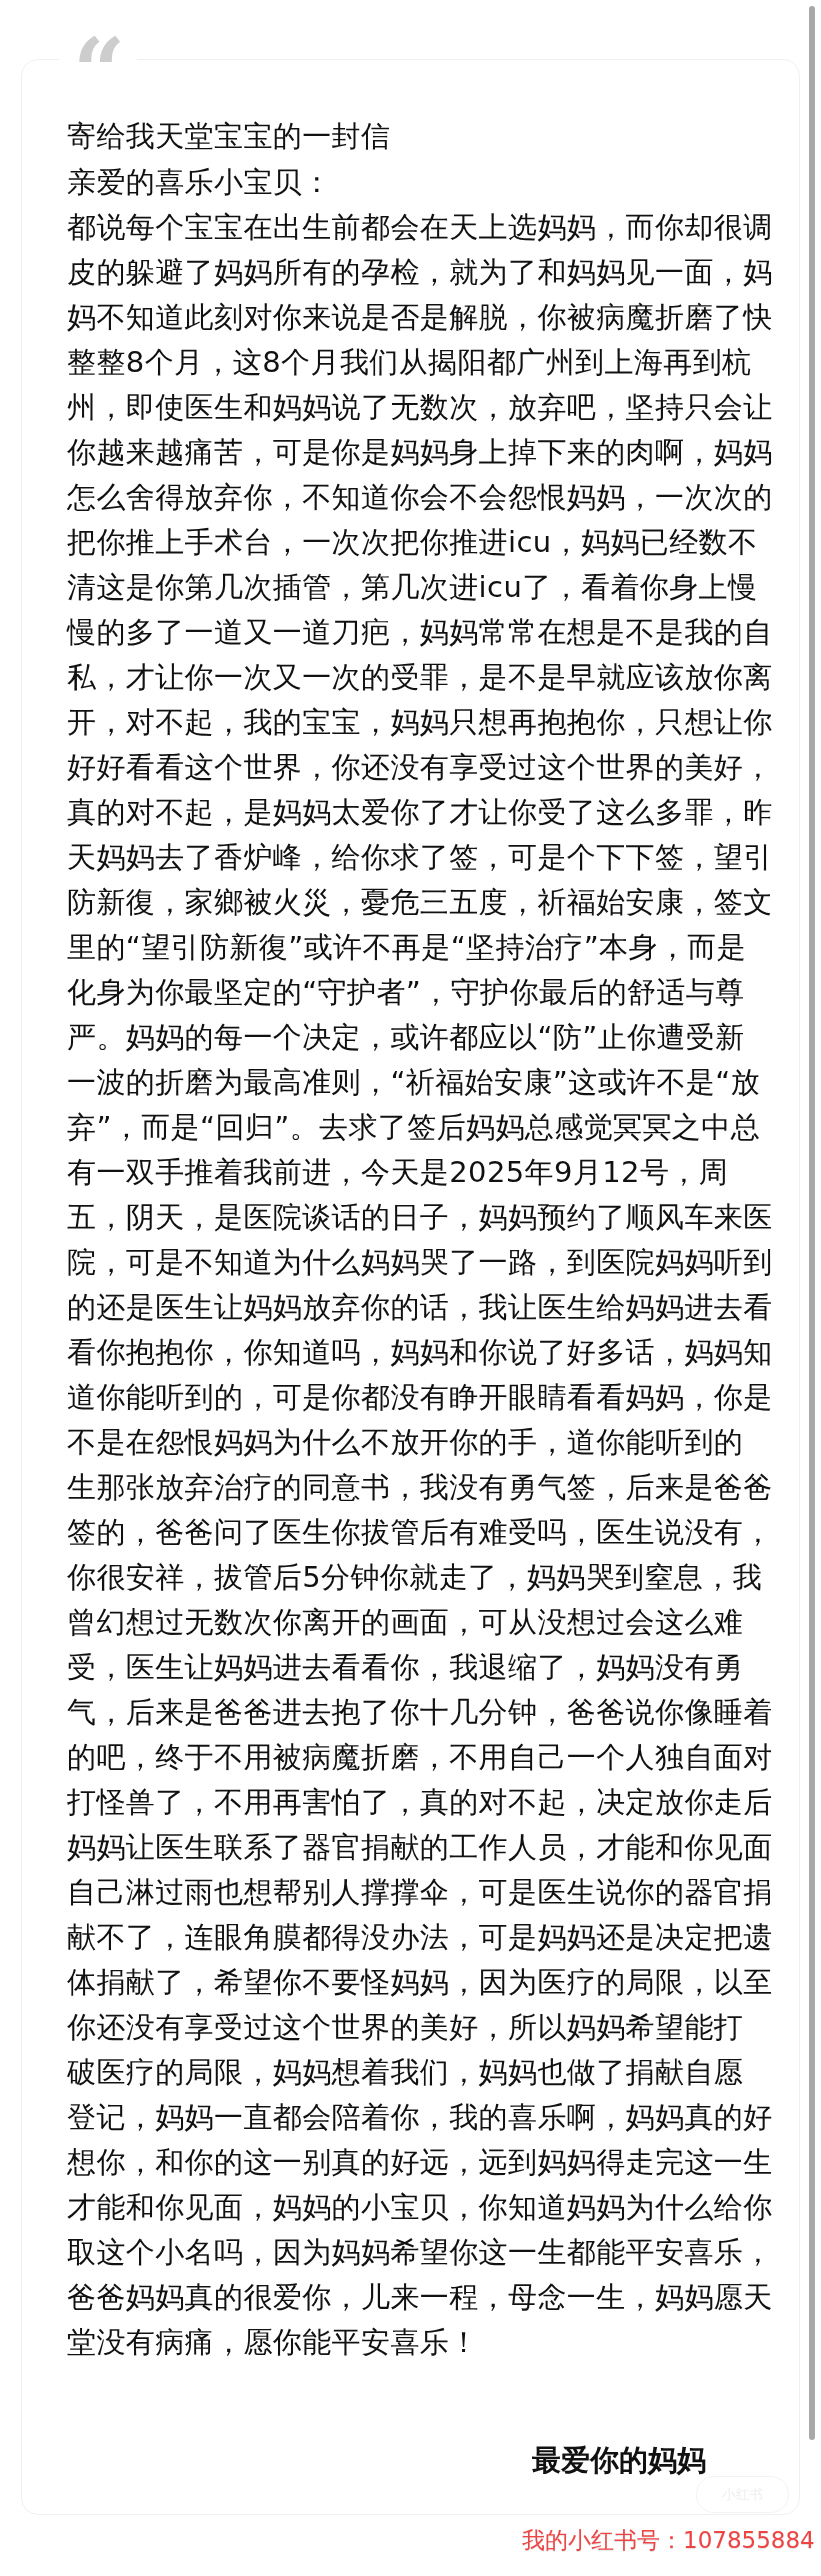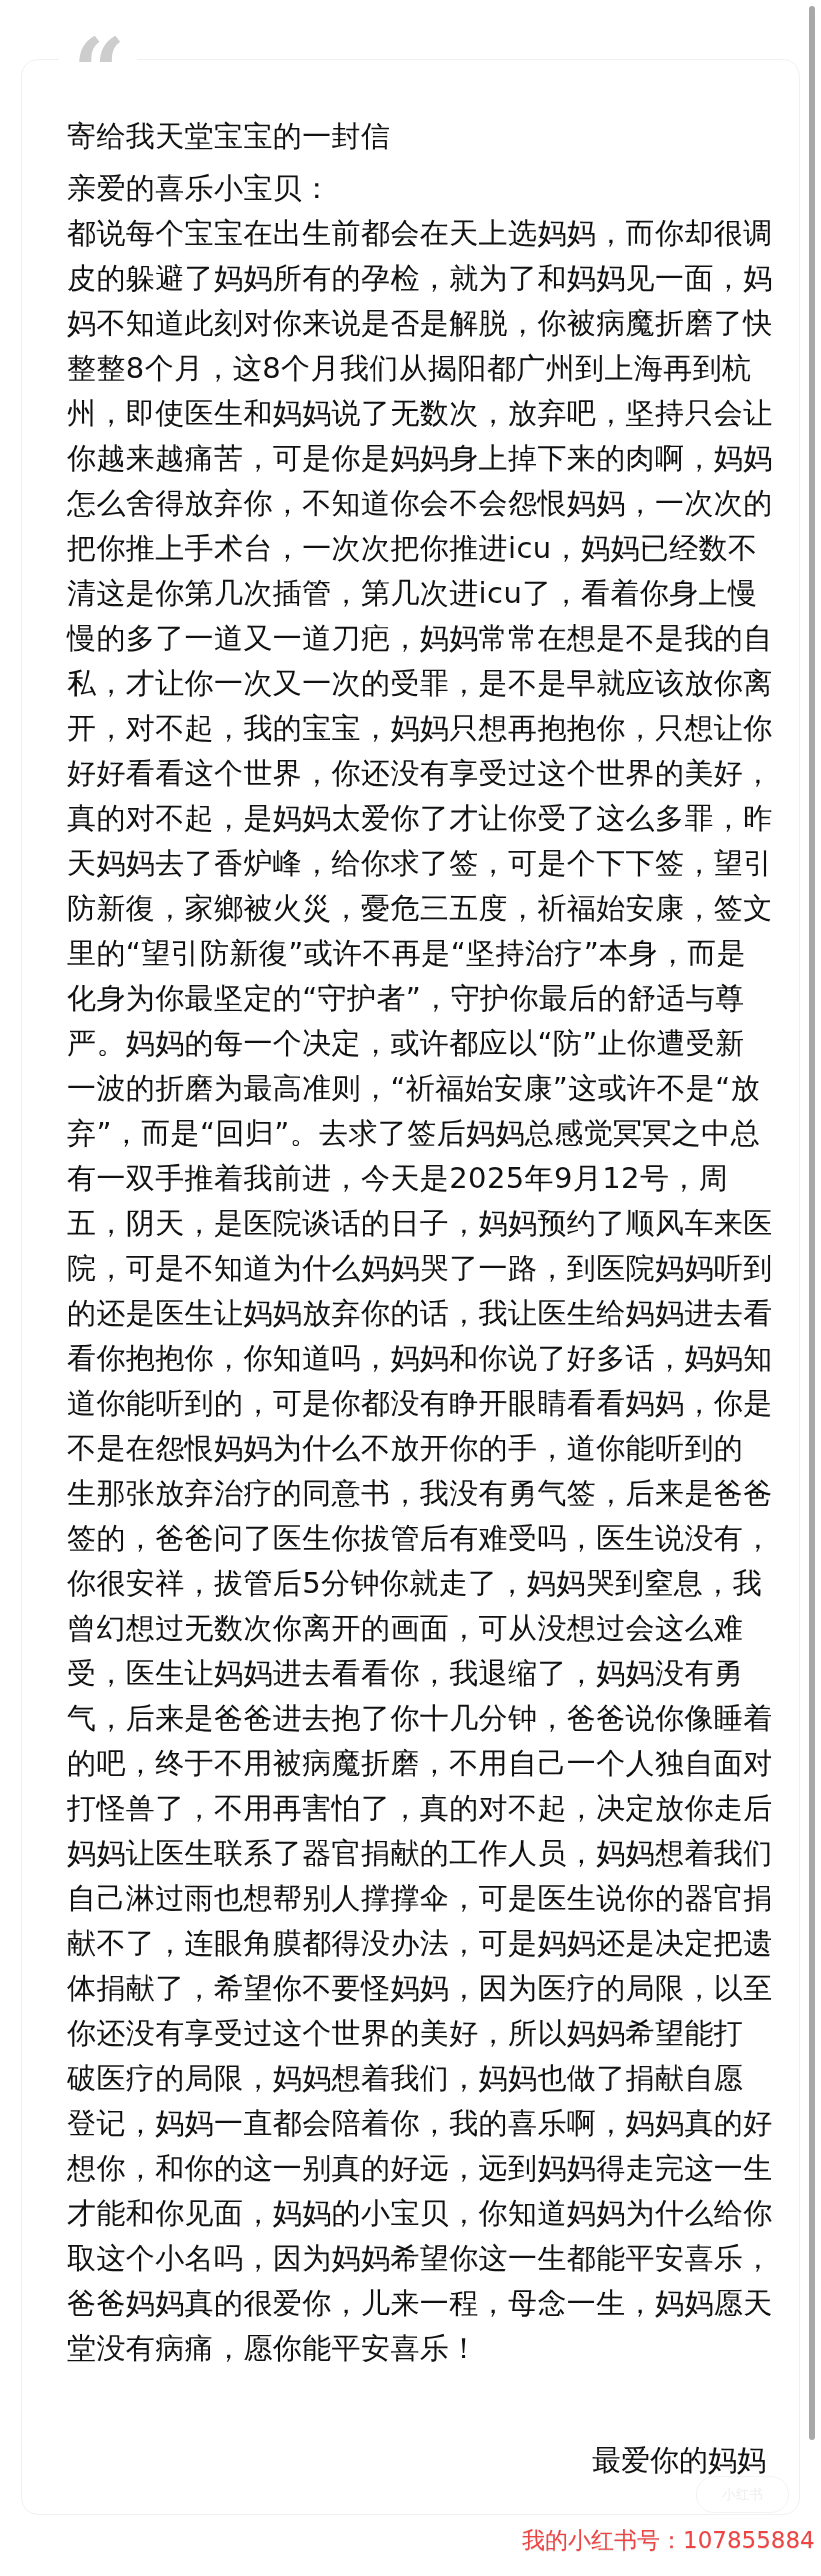--- a/index.html
+++ b/index.html
@@ -51,28 +51,29 @@
     top: 114px;
     width: 715px;
   }
   .line {
     font-size: 29px;
     line-height: 45px;
     height: 45px;
     white-space: nowrap;
     letter-spacing: 0.4px;
   }
-  .title-line { margin-bottom: 7px; }
+  .title-line { margin-bottom: 1px; }
   .signature {
     position: absolute;
-    left: 592px;
+    left: 532px;
     top: 2441px;
     font-size: 29px;
     line-height: 38px;
     white-space: nowrap;
+    font-weight: bold;
   }
   .stamp {
     position: absolute;
     left: 696px;
     top: 2476px;
     width: 91px;
     height: 35px;
     border: 1.5px solid #f3f3f3;
     border-radius: 18px;
     color: #eeeeee;
@@ -147,21 +148,21 @@
       <div class="line">道你能听到的，可是你都没有睁开眼睛看看妈妈，你是</div>
       <div class="line">不是在怨恨妈妈为什么不放开你的手，道你能听到的</div>
       <div class="line">生那张放弃治疗的同意书，我没有勇气签，后来是爸爸</div>
       <div class="line">签的，爸爸问了医生你拔管后有难受吗，医生说没有，</div>
       <div class="line">你很安祥，拔管后5分钟你就走了，妈妈哭到窒息，我</div>
       <div class="line">曾幻想过无数次你离开的画面，可从没想过会这么难</div>
       <div class="line">受，医生让妈妈进去看看你，我退缩了，妈妈没有勇</div>
       <div class="line">气，后来是爸爸进去抱了你十几分钟，爸爸说你像睡着</div>
       <div class="line">的吧，终于不用被病魔折磨，不用自己一个人独自面对</div>
       <div class="line">打怪兽了，不用再害怕了，真的对不起，决定放你走后</div>
-      <div class="line">妈妈让医生联系了器官捐献的工作人员，妈妈想着我们</div>
+      <div class="line">妈妈让医生联系了器官捐献的工作人员，才能和你见面</div>
       <div class="line">自己淋过雨也想帮别人撑撑伞，可是医生说你的器官捐</div>
       <div class="line">献不了，连眼角膜都得没办法，可是妈妈还是决定把遗</div>
       <div class="line">体捐献了，希望你不要怪妈妈，因为医疗的局限，以至</div>
       <div class="line">你还没有享受过这个世界的美好，所以妈妈希望能打</div>
       <div class="line">破医疗的局限，妈妈想着我们，妈妈也做了捐献自愿</div>
       <div class="line">登记，妈妈一直都会陪着你，我的喜乐啊，妈妈真的好</div>
       <div class="line">想你，和你的这一别真的好远，远到妈妈得走完这一生</div>
       <div class="line">才能和你见面，妈妈的小宝贝，你知道妈妈为什么给你</div>
       <div class="line">取这个小名吗，因为妈妈希望你这一生都能平安喜乐，</div>
       <div class="line">爸爸妈妈真的很爱你，儿来一程，母念一生，妈妈愿天</div>

